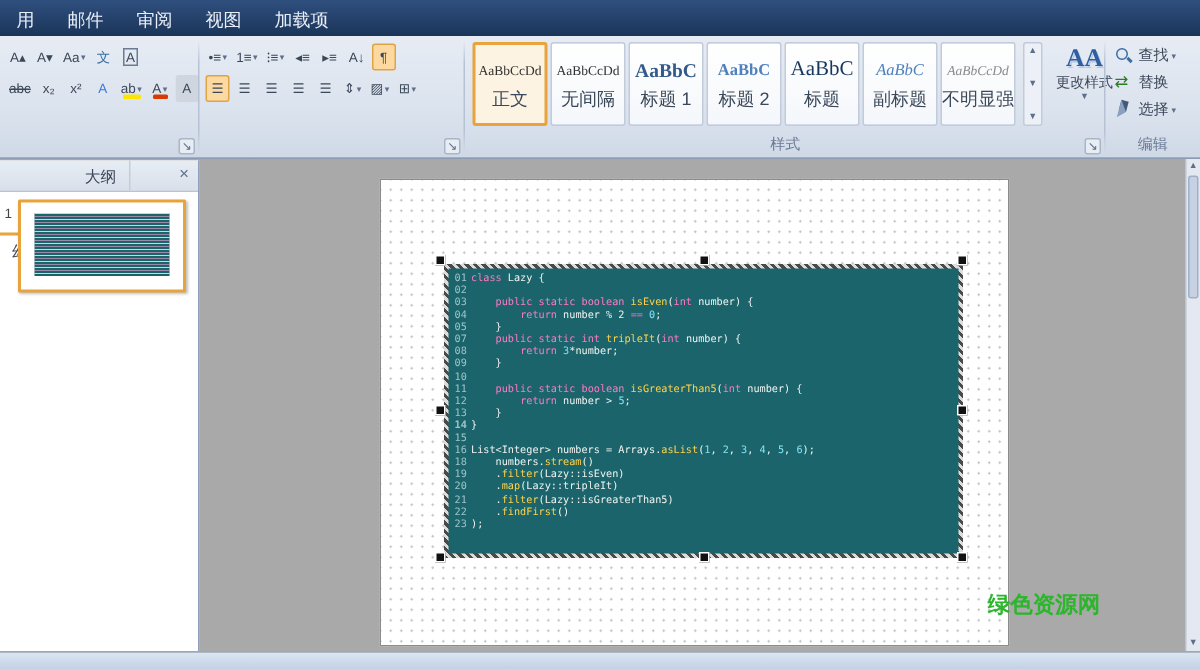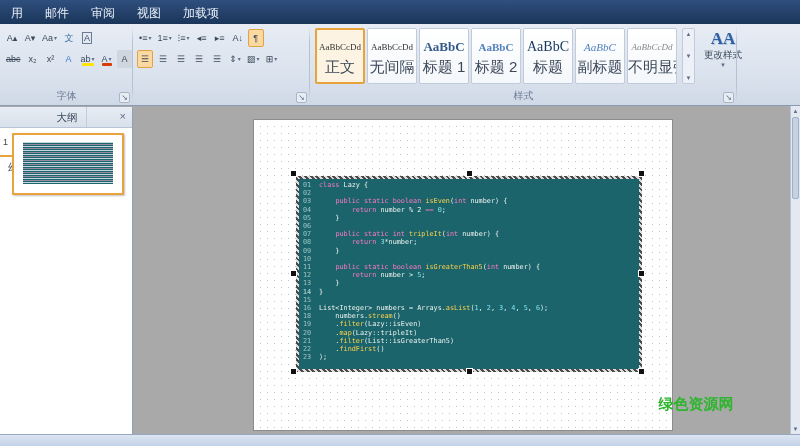--- a/index.html
+++ b/index.html
@@ -38,21 +38,21 @@
   .scard{width:50px;height:56px;margin-right:2px;border:1px solid #c2cbd9;border-radius:2px;
          background:linear-gradient(#ffffff,#f4f7fb);text-align:center;overflow:hidden;
          box-sizing:border-box;padding-top:6px;}
   .scard.selected{border:2px solid #e8a33d;background:#fdf3e2;padding-top:5px;}
   .prev{font-family:"Liberation Serif",serif;font-size:9px;color:#333;height:26px;line-height:24px;white-space:nowrap;}
   .prev.h1{font-size:13px;font-weight:bold;color:#345a8a;}
   .prev.h2{font-size:11px;font-weight:bold;color:#4f81bd;}
   .prev.title{font-size:14px;color:#17365d;}
   .prev.subtitle{font-size:11px;font-style:italic;color:#4f81bd;}
   .prev.subtle{font-size:9px;font-style:italic;color:#8a8a8a;}
-  .slabel{font-size:15px;color:#3b4859;line-height:11px;white-space:nowrap;}
+  .slabel{font-size:12px;color:#3b4859;line-height:11px;white-space:nowrap;}
   .gscroll{position:absolute;left:372px;top:4px;width:13px;height:56px;border:1px solid #c2cbd9;
            border-radius:2px;background:#edf1f7;display:flex;flex-direction:column;
            align-items:center;justify-content:space-between;font-size:6px;color:#5d6f8c;
            padding:2px 0;box-sizing:border-box;}
   .chgstyle{position:absolute;left:390px;top:4px;width:44px;height:58px;text-align:center;
             border:1px solid transparent;border-radius:2px;font-size:9.5px;color:#3b4859;}
   .chgstyle .aa{font-family:"Liberation Serif",serif;font-size:17px;font-weight:bold;
                 color:#2e5fa3;line-height:20px;text-shadow:1px 1px 0 #b8c9e2;}
   .chgstyle .carr{font-size:6px;color:#5d6f8c;}
   
@@ -84,21 +84,21 @@
   
   .main{position:absolute;left:133px;top:106px;right:0;bottom:12px;background:#a9a9a9;overflow:hidden;}
   .page{position:absolute;left:120px;top:13px;width:420px;height:312px;background:#fff;
         border:1px solid #8c8c8c;box-sizing:border-box;
         background-image:radial-gradient(#c3c3c3 0.8px,transparent 0.9px);
         background-size:7px 7px;background-position:3px 3px;}
   .codewrap{position:absolute;left:42px;top:56px;width:346px;height:196px;box-sizing:border-box;
         padding:3px;background:repeating-linear-gradient(45deg,#4a4a4a 0 2px,#dcdcdc 2px 4px);}
   .codebox{width:100%;height:100%;box-sizing:border-box;padding:2px 4px;overflow:hidden;}
   .cl{white-space:pre;font-family:"DejaVu Sans Mono",monospace;font-size:6.8px;line-height:8.2px;}
-  .ln{display:inline-block;width:11px;margin-right:5px;}
+  .ln{display:inline-block;width:11px;}
   .handle{position:absolute;width:5px;height:5px;background:#111;border:1px solid #fff;box-sizing:content-box;z-index:3;}
   
   .wm{position:absolute;left:510px;top:290px;width:106px;text-align:center;z-index:5;line-height:15px;}
   .wm .l1{font-size:15px;font-weight:bold;}
   .wm .l2{font-size:10.5px;}
   
   .vscroll{position:absolute;right:0;top:0;width:10px;bottom:0;background:#e4e9f1;
            border-left:1px solid #b8c4d6;box-sizing:border-box;}
   .varrow{height:10px;font-size:6px;color:#5d6f8c;text-align:center;line-height:10px;}
   .vthumb{position:absolute;left:1px;right:1px;top:11px;height:80px;background:#c6d2e2;
@@ -156,21 +156,20 @@
           </span>
           <span class="ric">
             <span class="glyph">A</span>
             <span class="bar" style="background: rgb(216, 59, 1);"></span>
             <span class="arr">▾</span>
           </span>
           <span class="ric" style="background: rgb(207, 214, 223);">
             <span class="glyph">A</span>
           </span>
         </div>
-      <div class="glabel">字体</div>
       <div class="dlg">↘</div>
       <div class="sep"></div>
     </div>
 
     <div class="group" style="left:133px;width:177px;">
       <div class="irow r1" id="para-r1">
           <span class="ric">
             <span class="glyph">•≡</span>
             <span class="arr">▾</span>
           </span>
@@ -267,20 +266,39 @@
       <div class="chgstyle">
         <div class="aa">AA</div>
         <div>更改样式</div>
         <div class="carr">▼</div>
       </div>
       <div class="glabel">样式</div>
       <div class="dlg">↘</div>
       <div class="sep"></div>
     </div>
 
+    <div class="group" style="left:737px;width:63px;">
+      <div id="editing-list" style="position:absolute;top:3px;left:0;right:0;">
+          <div class="edrow">
+            <span class="eicon find-icon"></span>
+            <span>查找</span>
+            <span class="arr">▾</span>
+          </div>
+          <div class="edrow">
+            <span class="eicon replace-icon"></span>
+            <span>替换</span>
+          </div>
+          <div class="edrow">
+            <span class="eicon select-icon"></span>
+            <span>选择</span>
+            <span class="arr">▾</span>
+          </div>
+        </div>
+      <div class="glabel">编辑</div>
+    </div>
   </div>
 
   <div class="lpanel">
     <div class="ptabs" id="panel-tabs">
         <span class="ptab active">幻灯片</span>
         <span class="ptab">大纲</span>
         <span class="pclose">×</span>
       </div>
     <div class="slideno">1</div>
     <div class="thumb">
@@ -291,35 +309,34 @@
   <div class="main">
     <div class="page">
       <div class="codewrap" id="codewrap">
         <div class="codebox" id="codebox" style="background: rgb(27, 100, 107);">
           <div id="code-lines">
               <div class="cl"><span class="ln" style="color: rgb(156, 196, 198);">01</span><span style="color: rgb(255, 122, 194);">class </span><span style="color: rgb(238, 243, 240);">Lazy {</span></div>
               <div class="cl"><span class="ln" style="color: rgb(156, 196, 198);">02</span></div>
               <div class="cl"><span class="ln" style="color: rgb(156, 196, 198);">03</span><span style="color: rgb(238, 243, 240);">    </span><span style="color: rgb(255, 122, 194);">public static boolean </span><span style="color: rgb(255, 210, 74);">isEven</span><span style="color: rgb(238, 243, 240);">(</span><span style="color: rgb(255, 122, 194);">int</span><span style="color: rgb(238, 243, 240);"> number) {</span></div>
               <div class="cl"><span class="ln" style="color: rgb(156, 196, 198);">04</span><span style="color: rgb(238, 243, 240);">        </span><span style="color: rgb(255, 122, 194);">return </span><span style="color: rgb(238, 243, 240);">number % 2 </span><span style="color: rgb(255, 122, 194);">== </span><span style="color: rgb(127, 227, 240);">0</span><span style="color: rgb(238, 243, 240);">;</span></div>
               <div class="cl"><span class="ln" style="color: rgb(156, 196, 198);">05</span><span style="color: rgb(238, 243, 240);">    }</span></div>
-              <div class="cl"><span class="ln" style="color: rgb(156, 196, 198);">06</span></div>
               <div class="cl"><span class="ln" style="color: rgb(156, 196, 198);">07</span><span style="color: rgb(238, 243, 240);">    </span><span style="color: rgb(255, 122, 194);">public static int </span><span style="color: rgb(255, 210, 74);">tripleIt</span><span style="color: rgb(238, 243, 240);">(</span><span style="color: rgb(255, 122, 194);">int</span><span style="color: rgb(238, 243, 240);"> number) {</span></div>
               <div class="cl"><span class="ln" style="color: rgb(156, 196, 198);">08</span><span style="color: rgb(238, 243, 240);">        </span><span style="color: rgb(255, 122, 194);">return </span><span style="color: rgb(127, 227, 240);">3</span><span style="color: rgb(238, 243, 240);">*number;</span></div>
               <div class="cl"><span class="ln" style="color: rgb(156, 196, 198);">09</span><span style="color: rgb(238, 243, 240);">    }</span></div>
               <div class="cl"><span class="ln" style="color: rgb(156, 196, 198);">10</span></div>
               <div class="cl"><span class="ln" style="color: rgb(156, 196, 198);">11</span><span style="color: rgb(238, 243, 240);">    </span><span style="color: rgb(255, 122, 194);">public static boolean </span><span style="color: rgb(255, 210, 74);">isGreaterThan5</span><span style="color: rgb(238, 243, 240);">(</span><span style="color: rgb(255, 122, 194);">int</span><span style="color: rgb(238, 243, 240);"> number) {</span></div>
               <div class="cl"><span class="ln" style="color: rgb(156, 196, 198);">12</span><span style="color: rgb(238, 243, 240);">        </span><span style="color: rgb(255, 122, 194);">return </span><span style="color: rgb(238, 243, 240);">number &gt; </span><span style="color: rgb(127, 227, 240);">5</span><span style="color: rgb(238, 243, 240);">;</span></div>
               <div class="cl"><span class="ln" style="color: rgb(156, 196, 198);">13</span><span style="color: rgb(238, 243, 240);">    }</span></div>
               <div class="cl"><span class="ln" style="color: rgb(156, 196, 198); font-weight: bold;">14</span><span style="color: rgb(238, 243, 240);">}</span></div>
               <div class="cl"><span class="ln" style="color: rgb(156, 196, 198);">15</span></div>
               <div class="cl"><span class="ln" style="color: rgb(156, 196, 198);">16</span><span style="color: rgb(238, 243, 240);">List&lt;Integer&gt; numbers = Arrays.</span><span style="color: rgb(255, 210, 74);">asList</span><span style="color: rgb(238, 243, 240);">(</span><span style="color: rgb(127, 227, 240);">1</span><span style="color: rgb(238, 243, 240);">, </span><span style="color: rgb(127, 227, 240);">2</span><span style="color: rgb(238, 243, 240);">, </span><span style="color: rgb(127, 227, 240);">3</span><span style="color: rgb(238, 243, 240);">, </span><span style="color: rgb(127, 227, 240);">4</span><span style="color: rgb(238, 243, 240);">, </span><span style="color: rgb(127, 227, 240);">5</span><span style="color: rgb(238, 243, 240);">, </span><span style="color: rgb(127, 227, 240);">6</span><span style="color: rgb(238, 243, 240);">);</span></div>
               <div class="cl"><span class="ln" style="color: rgb(156, 196, 198);">18</span><span style="color: rgb(238, 243, 240);">    numbers.</span><span style="color: rgb(255, 210, 74);">stream</span><span style="color: rgb(238, 243, 240);">()</span></div>
               <div class="cl"><span class="ln" style="color: rgb(156, 196, 198);">19</span><span style="color: rgb(238, 243, 240);">    .</span><span style="color: rgb(255, 210, 74);">filter</span><span style="color: rgb(238, 243, 240);">(Lazy::isEven)</span></div>
               <div class="cl"><span class="ln" style="color: rgb(156, 196, 198);">20</span><span style="color: rgb(238, 243, 240);">    .</span><span style="color: rgb(255, 210, 74);">map</span><span style="color: rgb(238, 243, 240);">(Lazy::tripleIt)</span></div>
-              <div class="cl"><span class="ln" style="color: rgb(156, 196, 198);">21</span><span style="color: rgb(238, 243, 240);">    .</span><span style="color: rgb(255, 210, 74);">filter</span><span style="color: rgb(238, 243, 240);">(List::isGreaterThan5)</span></div>
+              <div class="cl"><span class="ln" style="color: rgb(156, 196, 198);">21</span><span style="color: rgb(238, 243, 240);">    .</span><span style="color: rgb(255, 210, 74);">filter</span><span style="color: rgb(238, 243, 240);">(Lazy::isGreaterThan5)</span></div>
               <div class="cl"><span class="ln" style="color: rgb(156, 196, 198);">22</span><span style="color: rgb(238, 243, 240);">    .</span><span style="color: rgb(255, 210, 74);">findFirst</span><span style="color: rgb(238, 243, 240);">()</span></div>
               <div class="cl"><span class="ln" style="color: rgb(156, 196, 198);">23</span><span style="color: rgb(238, 243, 240);">);</span></div>
             </div>
         </div>
       </div>
 
       <div class="handle" style="left:36px;top:50px;"></div>
       <div class="handle" style="left:212px;top:50px;"></div>
       <div class="handle" style="left:384px;top:50px;"></div>
       <div class="handle" style="left:36px;top:150px;"></div>

